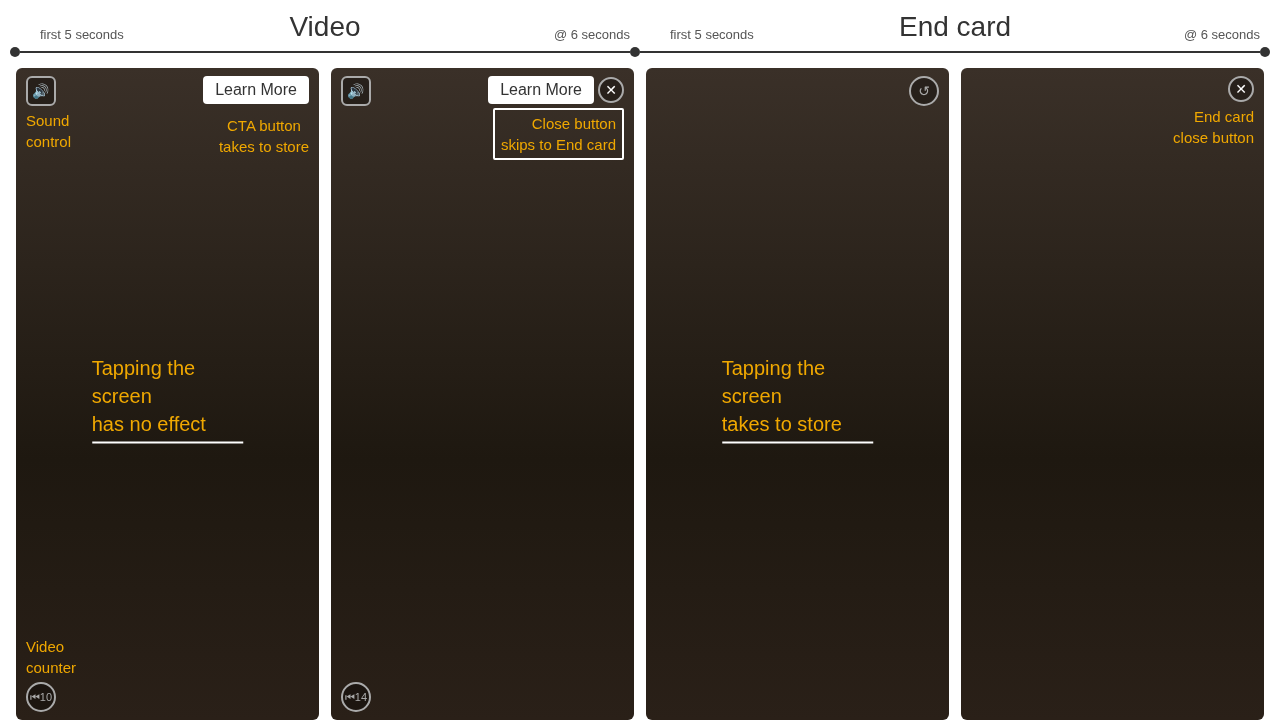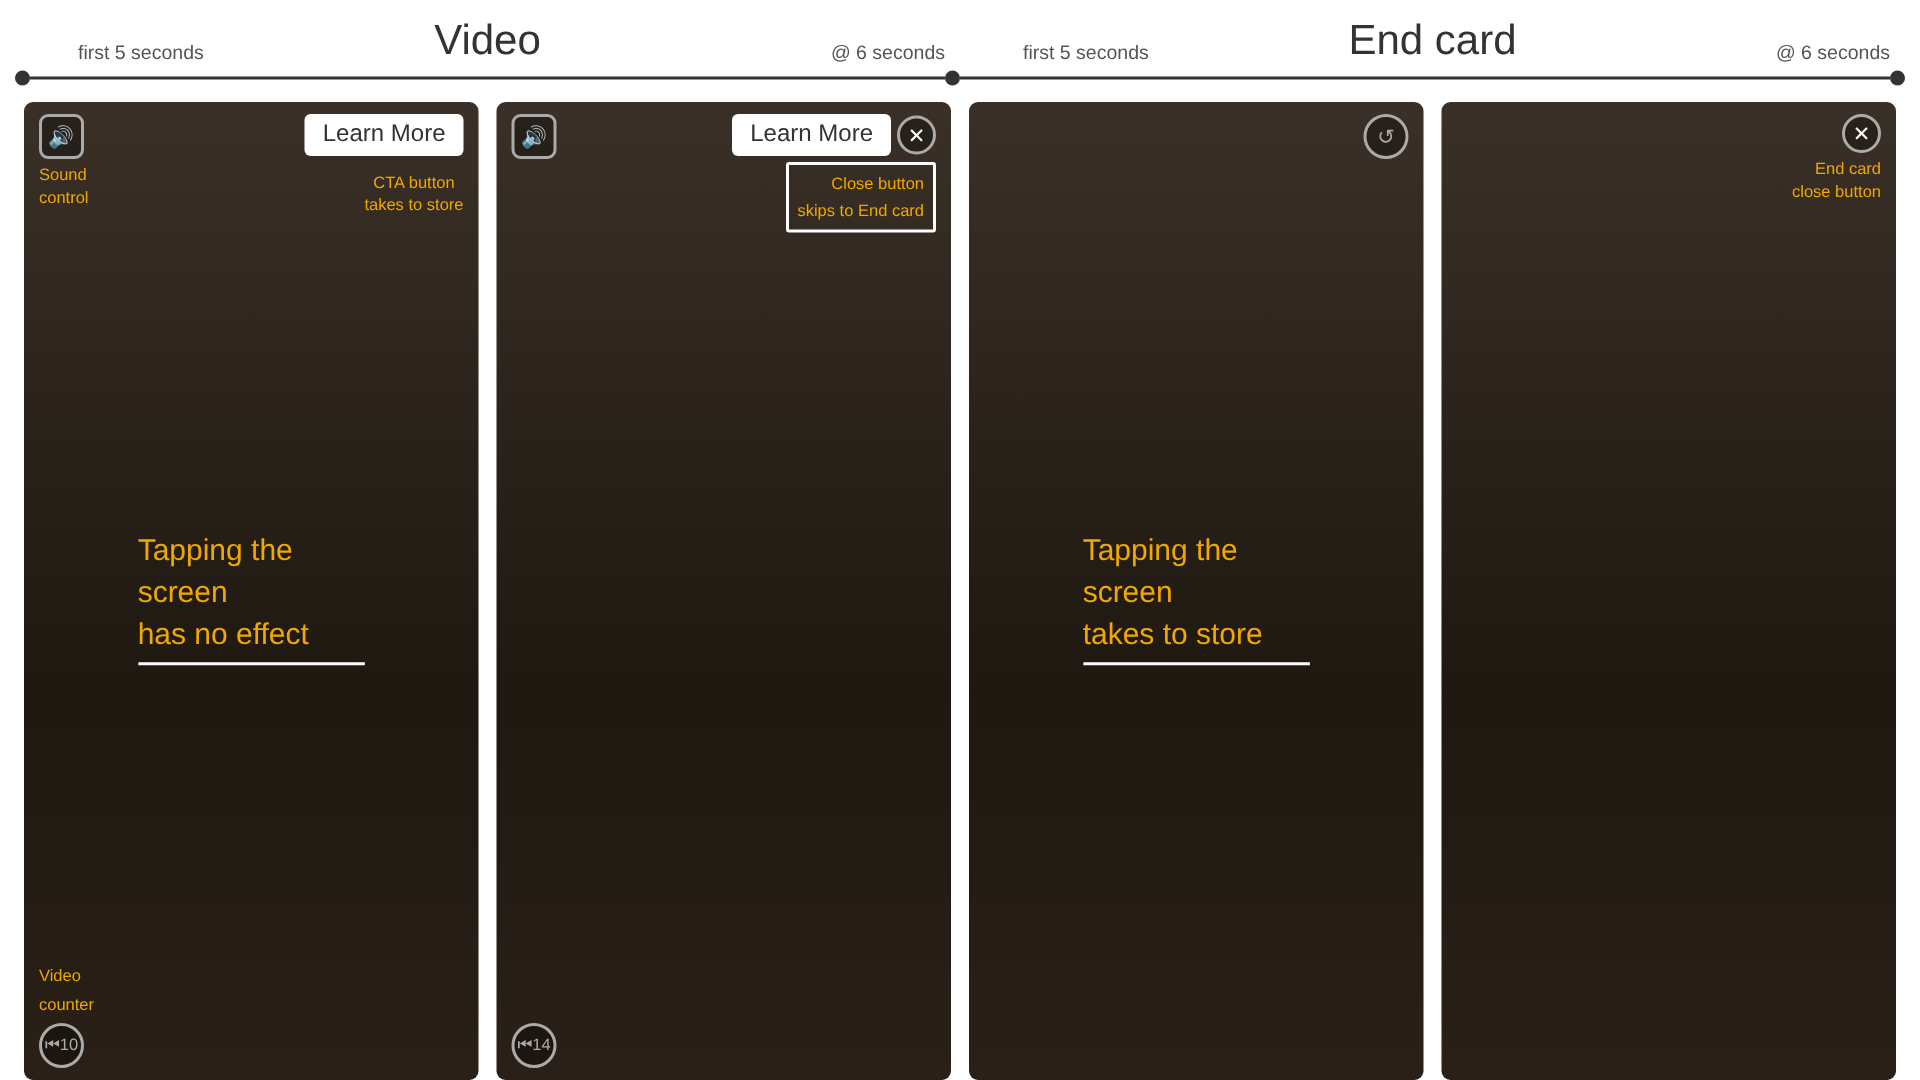--- a/index.html
+++ b/index.html
@@ -151,21 +151,21 @@
     .orange-text {
       color: #f0a800;
       font-size: 20px;
       font-weight: 500;
       text-align: left;
       line-height: 1.4;
     }
 
     .orange-text-small {
       color: #f0a800;
-      font-size: 11px;
+      font-size: 15px;
       font-weight: 400;
       line-height: 1.4;
     }
 
     
     .underline-box {
       border-bottom: 2px solid #fff;
       padding-bottom: 4px;
     }
 
@@ -177,21 +177,20 @@
       text-align: right;
       border: 2px solid #fff;
       padding: 3px 6px;
       border-radius: 2px;
     }
 
     .tl-label-above {
       font-size: 13px;
       color: #555;
       text-align: center;
-      margin-left: 12px;
     }
 
     .tl-dot {
       width: 10px;
       height: 10px;
       border-radius: 50%;
       background: #333;
     }
   </style>
 </head>

